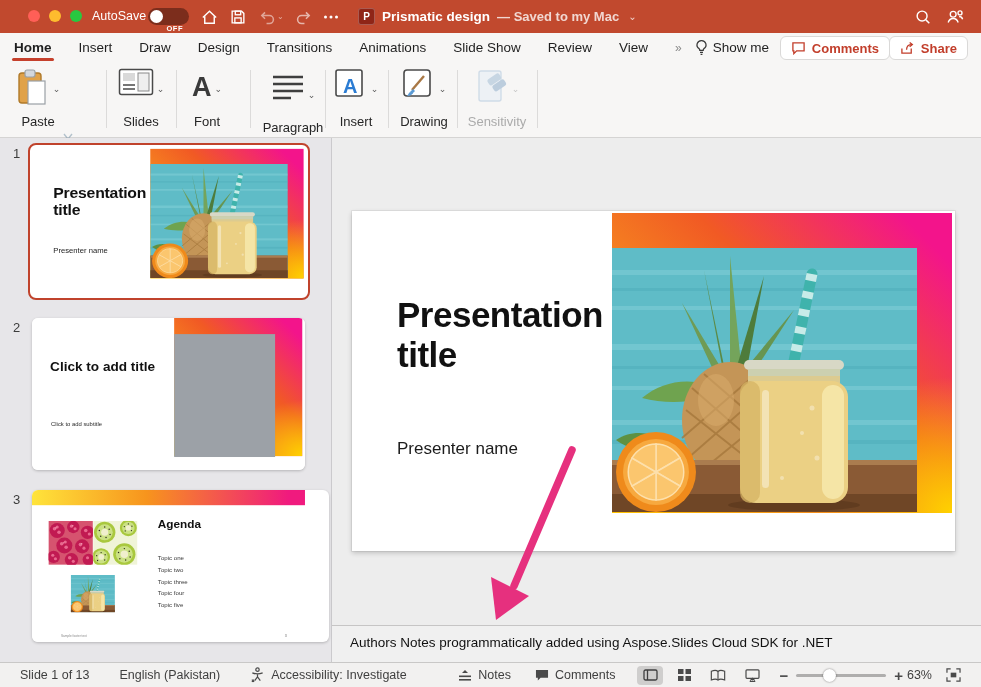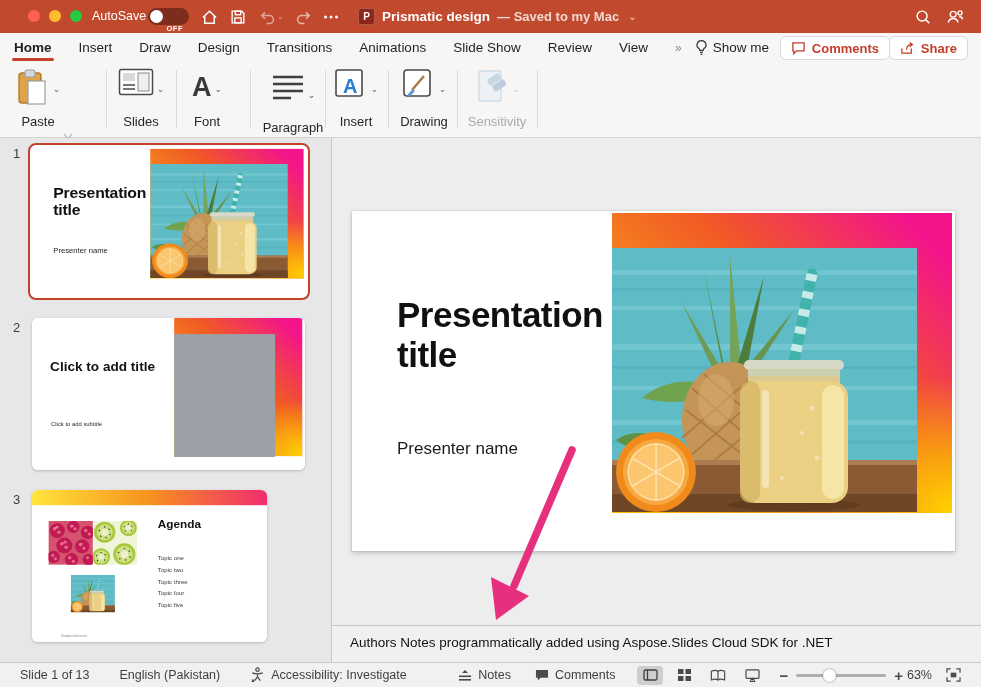--- a/index.html
+++ b/index.html
@@ -493,21 +493,21 @@
   <div class="thumb" style="left:32px;top:180px;width:273px;height:152px">
     <div class="scale-wrap" style="transform:scale(0.4527,0.447)">
       <div class="grad t2-grad"></div>
       <div class="t2-gray"></div>
       <div class="t2-title">Click to add title</div>
       <div class="t2-sub">Click to add subtitle</div>
     </div>
   </div>
 
   <span class="tnum" style="left:13px;top:354px">3</span>
-  <div class="thumb" style="left:32px;top:352px;width:235px;height:152px">
+  <div class="thumb" style="left:32px;top:352px;width:297px;height:152px">
     <div class="scale-wrap" style="transform:scale(0.4527,0.447)">
       <div class="t3-bar"></div>
       <div class="t3-collage">
         <svg viewBox="0 0 100 100" preserveAspectRatio="xMidYMid slice">
             <use href="#sym-berry"></use>
           </svg>
         <svg viewBox="0 0 100 100" preserveAspectRatio="xMidYMid slice">
             <use href="#sym-kiwi"></use>
           </svg>
         <svg class="wide" viewBox="0 0 305 130" preserveAspectRatio="xMidYMid slice">

